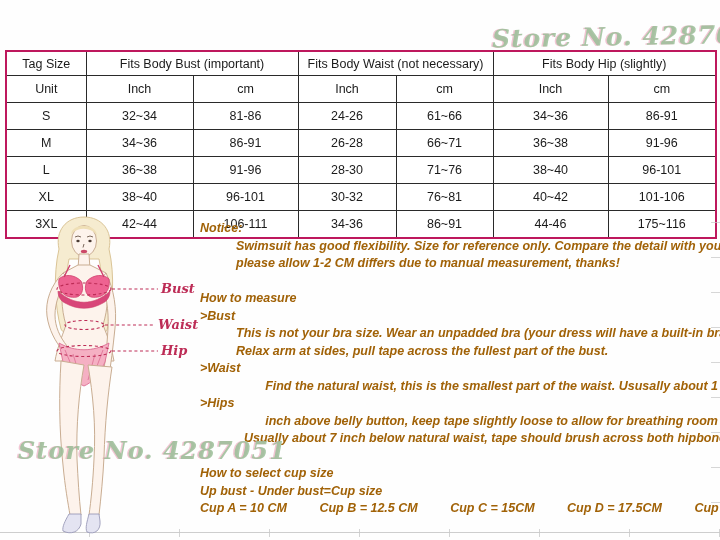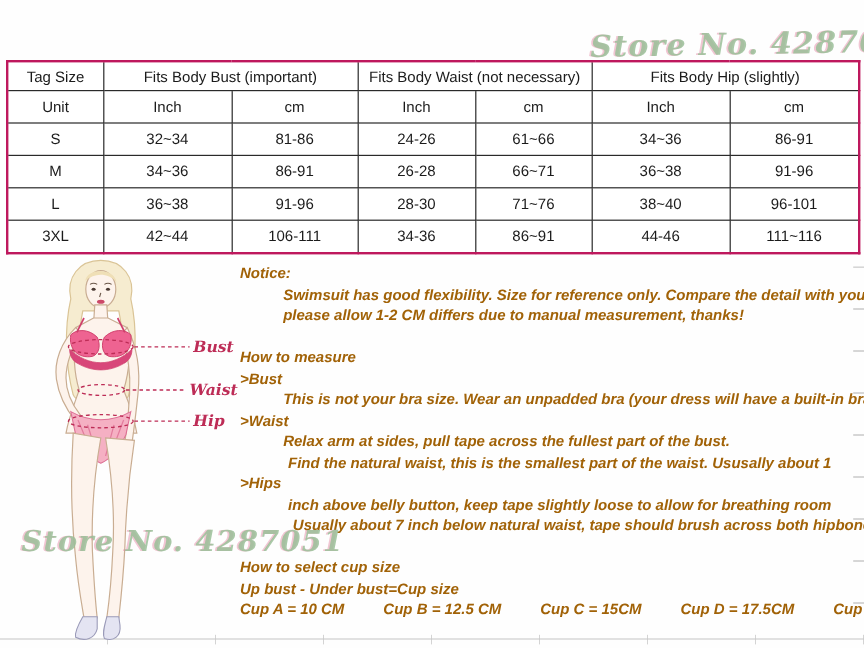--- a/index.html
+++ b/index.html
@@ -54,21 +54,21 @@
   }
   .watermark.top-right{left:492px;top:22px;font-size:25px;transform:rotate(-1deg);}
   .watermark.bottom-left{left:18px;top:436px;font-size:24px;}
   
   .instructions{
     position:absolute;left:200px;top:220px;width:518px;
     font-size:12.5px;font-weight:bold;line-height:17.5px;color:#a16207;font-style:italic;
   }
   .instructions .line{white-space:nowrap;}
   .instructions .ind1{padding-left:36px;}
-  .instructions .ind2{padding-left:40px;}
+  .instructions .ind2{padding-left:40px;text-align:right;}
   .instructions .ind3{padding-left:44px;}
   .instructions .gap{height:17.5px;}
   .cup-row span{display:inline-block;margin-right:29px;}
   .cup-row span:last-child{margin-right:0;}
   
   .figure-wrap{position:absolute;left:4px;top:215px;width:200px;height:325px;}
   .sketch .skin{fill:var(--skin);stroke:var(--skin-line);stroke-width:1;}
   .sketch .hair{fill:var(--hair);stroke:var(--hair-line);stroke-width:1;}
   .sketch .fringe{fill:#efdfb6;stroke:none;}
   .sketch .bra{fill:var(--bra-pink);stroke:#cf3f6c;stroke-width:.8;}
@@ -138,27 +138,36 @@
       <tr>
         <td>L</td>
         <td>36~38</td>
         <td>91-96</td>
         <td>28-30</td>
         <td>71~76</td>
         <td>38~40</td>
         <td>96-101</td>
       </tr>
       <tr>
+        <td>XL</td>
+        <td>38~40</td>
+        <td>96-101</td>
+        <td>30-32</td>
+        <td>76~81</td>
+        <td>40~42</td>
+        <td>101-106</td>
+      </tr>
+      <tr>
         <td>3XL</td>
         <td>42~44</td>
         <td>106-111</td>
         <td>34-36</td>
         <td>86~91</td>
         <td>44-46</td>
-        <td>111~116</td>
+        <td>175~116</td>
       </tr>
     </tbody>
   </table>
 
   <div class="sheet-dashes-right"></div>
   <div class="sheet-bottom-ticks"></div>
   <div class="sheet-bottom-line"></div>
 
   <div class="watermark top-right">Store No. 4287051</div>
   <div class="watermark bottom-left">Store No. 4287051</div>
@@ -216,22 +225,22 @@
   </div>
 
   <div class="instructions">
     <div class="line">Notice:</div>
     <div class="line ind1">Swimsuit has good flexibility. Size for reference only. Compare the detail with yours</div>
     <div class="line ind1">please allow 1-2 CM differs due to manual measurement, thanks!</div>
     <div class="gap"></div>
     <div class="line">How to measure</div>
     <div class="line">&gt;Bust</div>
     <div class="line ind1">This is not your bra size. Wear an unpadded bra (your dress will have a built-in bra)</div>
+    <div class="line ind1">Relax arm at sides, pull tape across the fullest part of the bust.</div>
     <div class="line">&gt;Waist</div>
-    <div class="line ind1">Relax arm at sides, pull tape across the fullest part of the bust.</div>
     <div class="line ind2">Find the natural waist, this is the smallest part of the waist. Ususally about 1</div>
     <div class="line">&gt;Hips</div>
     <div class="line ind2">inch above belly button, keep tape slightly loose to allow for breathing room</div>
     <div class="line ind3">Usually about 7 inch below natural waist, tape should brush across both hipbones</div>
     <div class="gap"></div>
     <div class="line">How to select cup size</div>
     <div class="line">Up bust - Under bust=Cup size</div>
     <div class="line cup-row">
       <span>Cup A = 10 CM</span>
       <span>Cup B = 12.5 CM</span>

